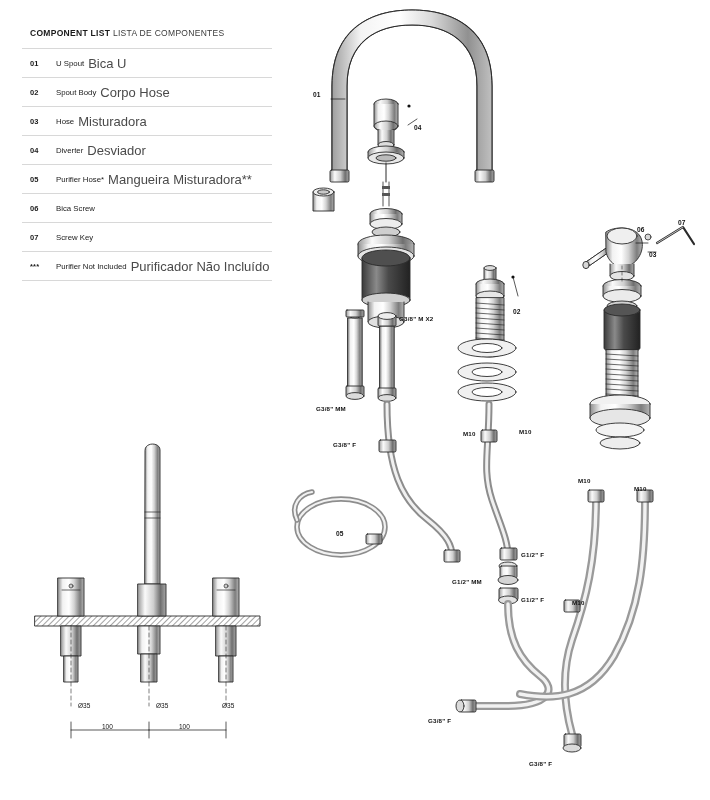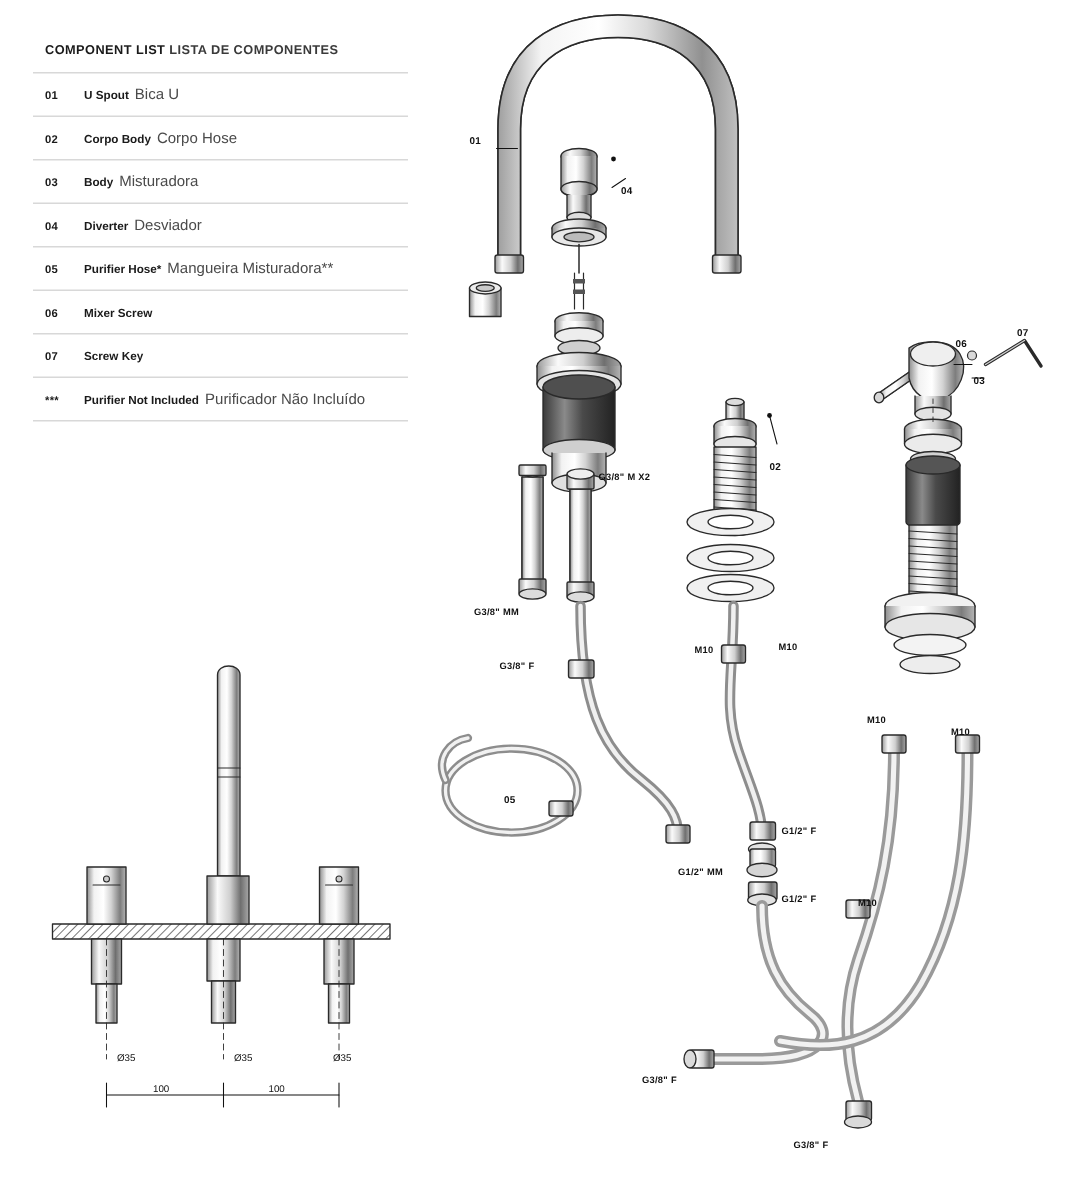--- a/index.html
+++ b/index.html
@@ -31,46 +31,46 @@
     font-size: 8.5px;
     letter-spacing: 0.3px;
     margin-bottom: 10px;
     padding-left: 8px;
   }
   .complist-title b {
     font-weight: bold;
     margin-top: 17px;
   }
   .complist-title .sub {
-    font-weight: bold;
+    font-weight: normal;
     color: #3a3a3a;
   }
   .row {
     display: flex;
     align-items: center;
     height: 28px;
     border-top: 1px solid #d8d8d8;
     padding-left: 8px;
     font-size: 8px;
   }
   .row:last-child { border-bottom: 1px solid #d8d8d8; }
   .row .num {
     width: 26px;
     font-weight: bold;
     font-size: 7.5px;
     letter-spacing: 0.2px;
   }
   .row .name {
-    font-weight: bold;
+    font-weight: normal;
     font-size: 7.8px;
     margin-right: 4px;
   }
   .row .pt {
     color: #4a4a4a;
-    font-size: 10px;
+    font-size: 13px;
   }
 
   
   .lbl {
     position: absolute;
     font-size: 6.6px;
     font-weight: bold;
     color: #111;
     white-space: nowrap;
     letter-spacing: 0.2px;
@@ -100,41 +100,41 @@
       <span class="sub">LISTA DE COMPONENTES</span>
     </div>
 
     <div class="row">
       <span class="num">01</span>
       <span class="name">U Spout</span>
       <span class="pt">Bica U</span>
     </div>
     <div class="row">
       <span class="num">02</span>
-      <span class="name">Corpo Body</span>
+      <span class="name">Spout Body</span>
       <span class="pt">Corpo Hose</span>
     </div>
     <div class="row">
       <span class="num">03</span>
-      <span class="name">Body</span>
+      <span class="name">Hose</span>
       <span class="pt">Misturadora</span>
     </div>
     <div class="row">
       <span class="num">04</span>
       <span class="name">Diverter</span>
       <span class="pt">Desviador</span>
     </div>
     <div class="row">
       <span class="num">05</span>
       <span class="name">Purifier Hose*</span>
       <span class="pt">Mangueira Misturadora**</span>
     </div>
     <div class="row">
       <span class="num">06</span>
-      <span class="name">Mixer Screw</span>
+      <span class="name">Bica Screw</span>
       <span class="pt"></span>
     </div>
     <div class="row">
       <span class="num">07</span>
       <span class="name">Screw Key</span>
       <span class="pt"></span>
     </div>
     <div class="row">
       <span class="num">***</span>
       <span class="name">Purifier Not Included</span>

